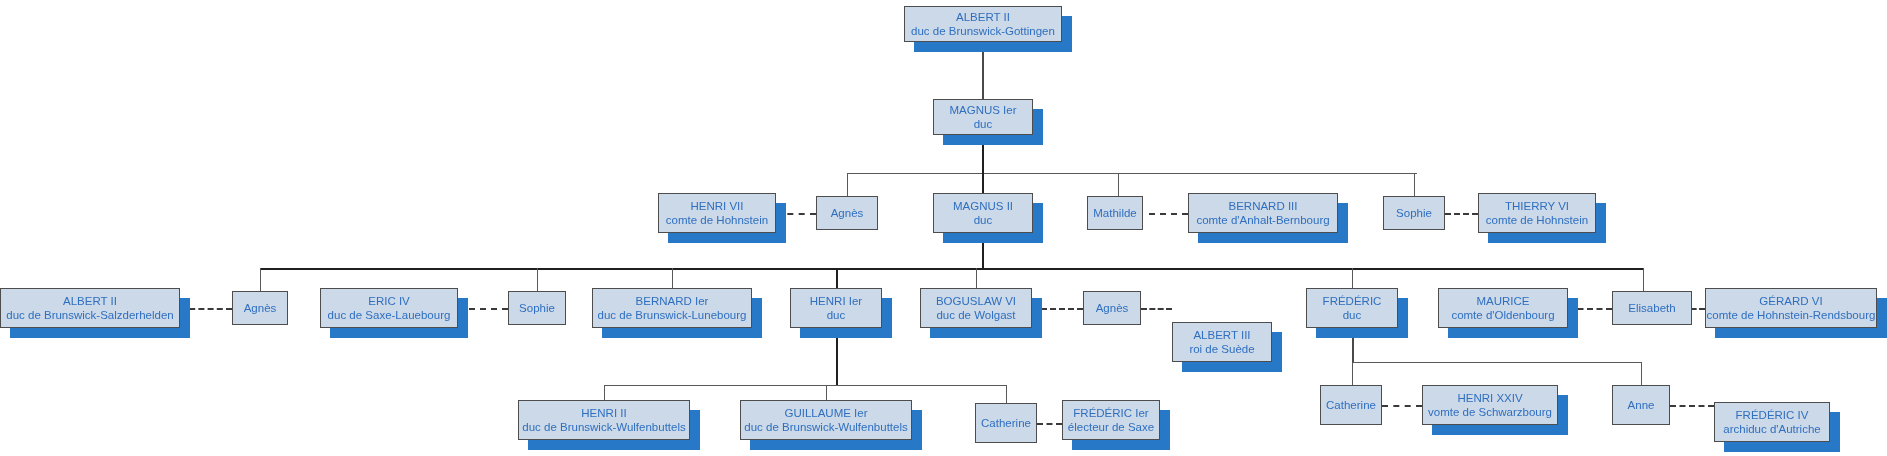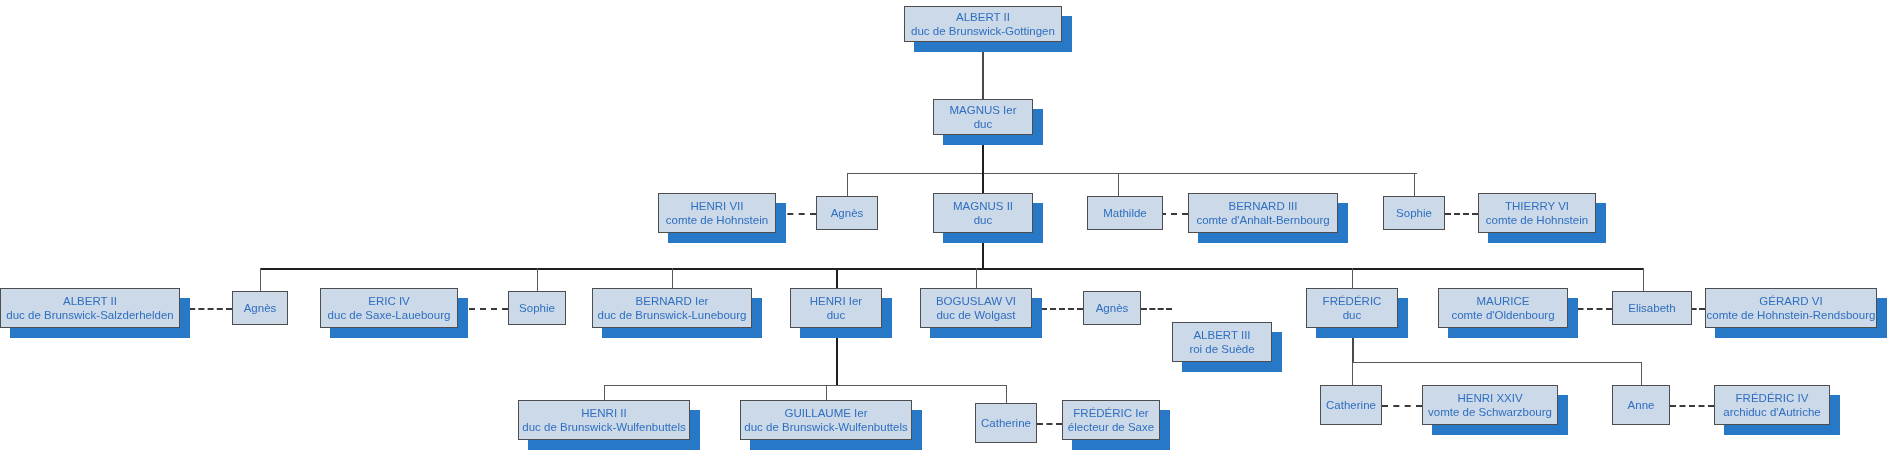--- a/index.html
+++ b/index.html
@@ -117,21 +117,21 @@
           <div class="l1">Agnès</div>
         </div>
       </div>
       <div class="node" style="left: 933px; top: 193px; width: 100px; height: 40px;">
         <div class="shadow"></div>
         <div class="box">
           <div class="l1">MAGNUS II</div>
           <div class="l2">duc</div>
         </div>
       </div>
-      <div class="node noshadow small" style="left: 1087px; top: 196px; width: 76px; height: 34px;">
+      <div class="node noshadow small" style="left: 1087px; top: 196px; width: 56px; height: 34px;">
         <div class="box">
           <div class="l1">Mathilde</div>
         </div>
       </div>
       <div class="node" style="left: 1188px; top: 193px; width: 150px; height: 40px;">
         <div class="shadow"></div>
         <div class="box">
           <div class="l1">BERNARD III</div>
           <div class="l2">comte d'Anhalt-Bernbourg</div>
         </div>
@@ -267,21 +267,21 @@
         <div class="box">
           <div class="l1">HENRI XXIV</div>
           <div class="l2">vomte de Schwarzbourg</div>
         </div>
       </div>
       <div class="node noshadow small" style="left: 1612px; top: 385px; width: 58px; height: 40px;">
         <div class="box">
           <div class="l1">Anne</div>
         </div>
       </div>
-      <div class="node" style="left: 1714px; top: 385px; width: 116px; height: 40px; border-radius: 17px;">
+      <div class="node" style="left: 1714px; top: 402px; width: 116px; height: 40px; border-radius: 17px;">
         <div class="shadow"></div>
         <div class="box">
           <div class="l1">FRÉDÉRIC IV</div>
           <div class="l2">archiduc d'Autriche</div>
         </div>
       </div>
     </div>
 
 </div>
 

